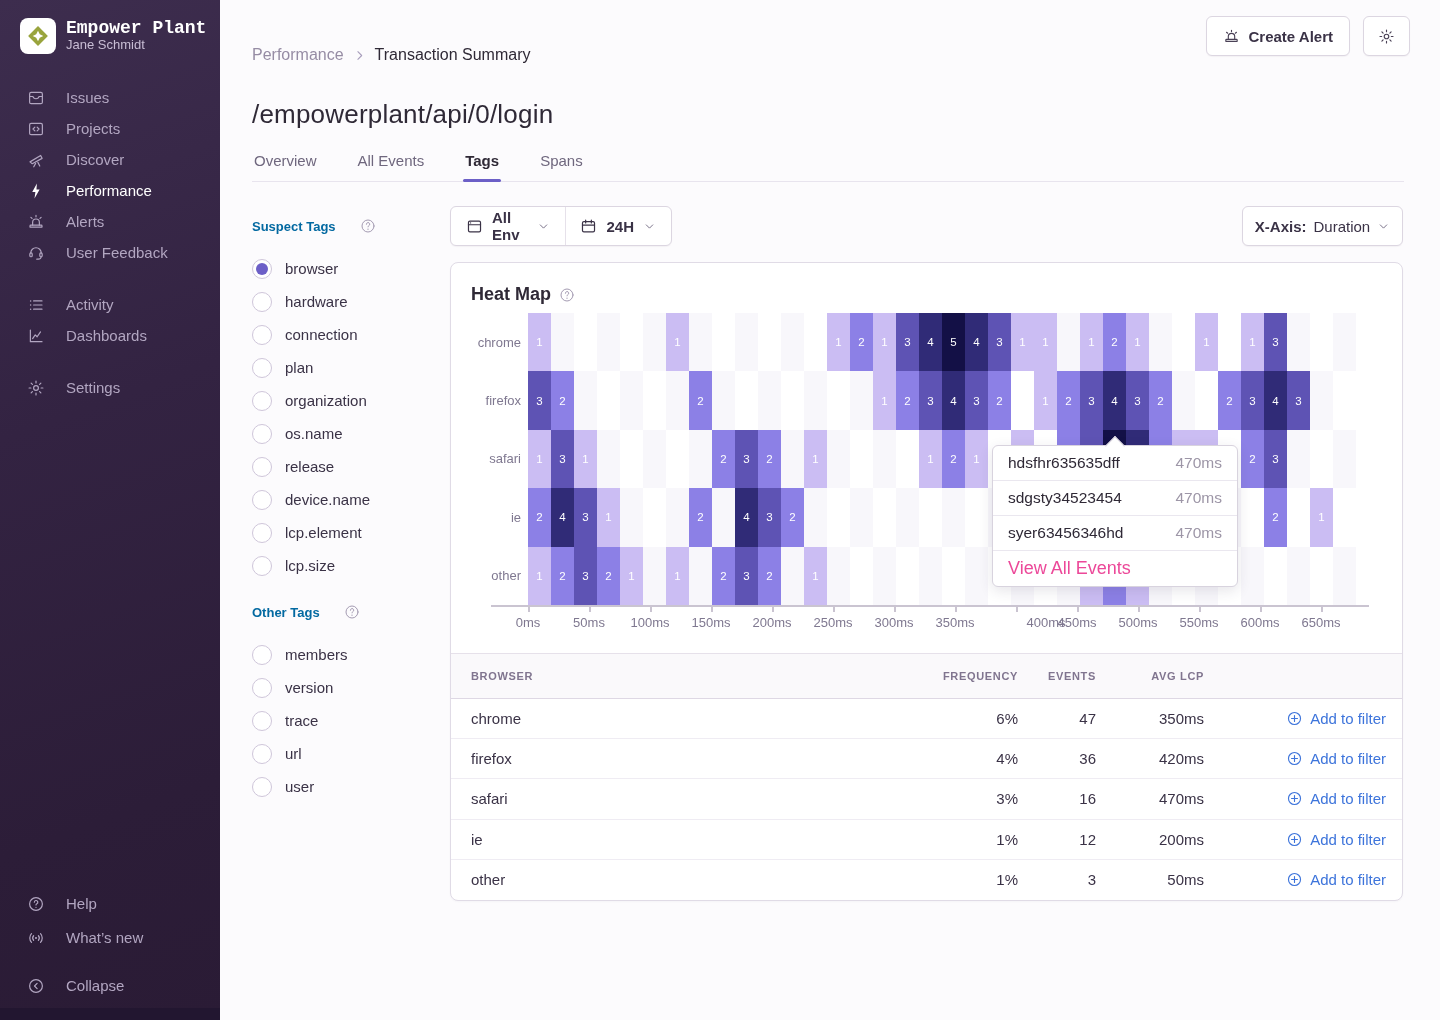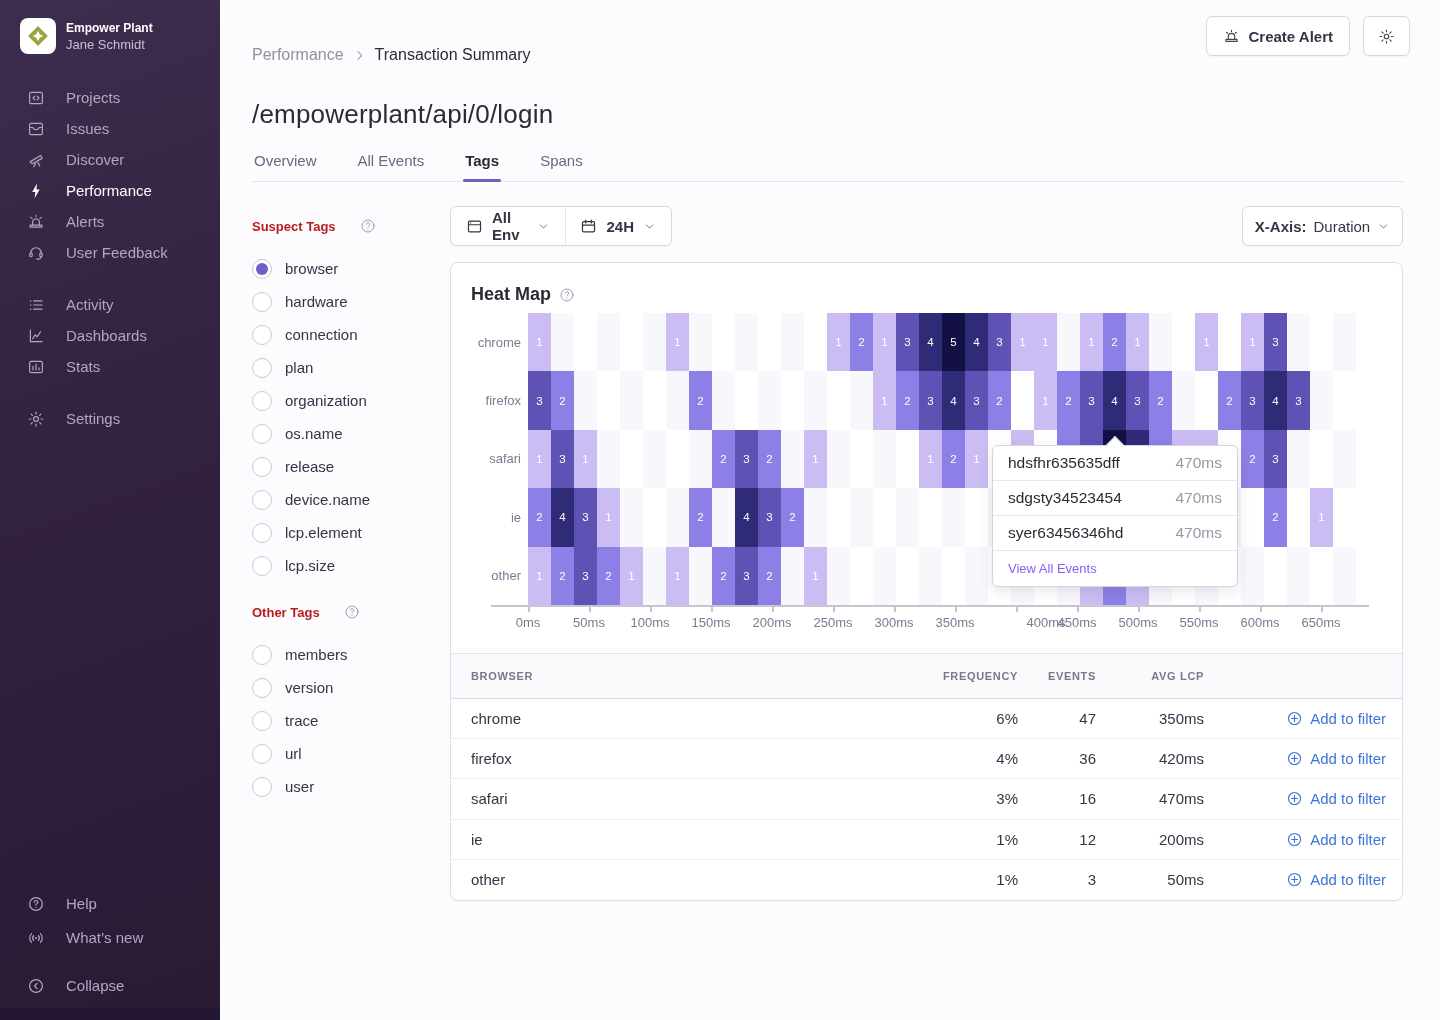--- a/index.html
+++ b/index.html
@@ -8,21 +8,21 @@
   svg { display:block; }
 
   .app { display:flex; width:1440px; height:1020px; }
 
   
   .sidebar { position:relative; width:220px; height:1020px; flex:0 0 220px;
     background:linear-gradient(160deg,#3d2d4e 0%,#332342 40%,#2c1d38 78%,#2a1b35 100%); }
   .sidebar-bottom-strip { position:absolute; left:0; right:0; bottom:0; height:12px; background:#221630; }
   .org { position:absolute; top:18px; left:20px; display:flex; gap:10px; align-items:center; }
   .org-logo { width:36px; height:36px; background:#fff; border-radius:8px; display:flex; align-items:center; justify-content:center; }
-  .org-name { font-size:12px; font-weight:bold; color:#fff; line-height:17px; }
+  .org-name { font-size:18px; font-weight:bold; color:#fff; line-height:17px;font-family:Liberation Mono, monospace; }
   .org-user { font-size:13px; color:#c8bdd4; line-height:16px; }
   .nav { position:absolute; top:82px; left:0; right:0; }
   .nav-gap { height:21px; }
   .nav-item { display:flex; align-items:center; height:31px; padding-left:27px; gap:21px;
     color:#b2a6c1; font-size:15px; cursor:pointer; }
   .nav-item.active { color:#fff; font-weight:500; }
   .nav-icon { width:18px; height:18px; flex:0 0 18px; }
   .nav-icon svg { width:18px; height:18px; stroke:currentColor; fill:none; stroke-width:1.6; stroke-linecap:round; stroke-linejoin:round; }
   .sidebar-footer { position:absolute; left:0; right:0; bottom:16px; }
   .sidebar-footer .nav-item { margin-bottom:3px; }
@@ -46,21 +46,21 @@
   .page-title { position:absolute; left:32px; top:99px; font-size:26px; font-weight:500; color:#2f2936; letter-spacing:.2px; }
 
   .tabs-bar { position:absolute; left:32px; right:36px; top:150px; height:32px; border-bottom:1px solid #e8e4ee; }
   .tabs { display:flex; gap:37px; height:100%; }
   .tab { font-size:15px; color:#6f677e; padding:2px 2px 0 2px; display:flex; align-items:flex-start; cursor:pointer; position:relative; }
   .tab.active { color:#2f2936; font-weight:600; }
   .tab.active::after { content:""; position:absolute; left:0; right:0; bottom:-1px; height:3px; background:#6C5FC7; border-radius:2px; }
 
   
   .tags-col { position:absolute; left:32px; top:218px; width:176px; }
-  .tags-heading { display:flex; align-items:center; gap:24px; font-size:13px; font-weight:bold; color:#b91c1c; margin-bottom:18px; }
+  .tags-heading { display:flex; align-items:center; gap:24px; font-size:13px; font-weight:bold; color:#0369a1; margin-bottom:18px; }
   .qmark { width:16px; height:16px; }
   .qmark svg { width:16px; height:16px; stroke:#a49bb2; fill:none; stroke-width:1.5; stroke-linecap:round; stroke-linejoin:round; }
   .tag-list { margin-bottom:22px; }
   .tag-item { display:flex; align-items:center; gap:13px; height:33px; cursor:pointer; }
   .radio { width:20px; height:20px; border-radius:50%; border:1.5px solid #cfc6da; background:#fff;
     display:flex; align-items:center; justify-content:center; flex:0 0 20px; }
   .radio.checked::after { content:""; width:12px; height:12px; border-radius:50%; background:#6C5FC7; }
   .tag-label { font-size:15px; color:#3a3246; }
 
   
@@ -108,21 +108,21 @@
   
   .hm-tooltip { position:absolute; left:541px; top:182px; width:246px; background:#fff; border:1px solid #d8d3de;
     border-radius:6px; box-shadow:0 4px 14px rgba(50,40,70,.12); z-index:5; }
   .hm-tooltip::before { content:""; position:absolute; top:-7px; left:115px; width:13px; height:13px; background:#fff;
     border-left:1px solid #d8d3de; border-top:1px solid #d8d3de; transform:rotate(45deg); }
   .tt-row { display:flex; justify-content:space-between; align-items:center; padding:7px 15px; height:35px;
     border-bottom:1px solid #eae7ef; font-size:15.5px; cursor:pointer; }
   .tt-id { color:#2f2936; }
   .tt-dur { color:#9d96a7; }
   .tt-footer { padding:7px 15px; height:35px; display:flex; align-items:center; }
-  .tt-link { font-size:13px; color:#8b5cf6; cursor:pointer; }
+  .tt-link { font-size:18px; color:#ec4899; cursor:pointer; }
 
   
   .tbl { position:absolute; left:0; right:0; top:390px; bottom:0; }
   .tbl-row, .tbl-headrow { display:grid; grid-template-columns:1fr 130px 78px 108px 190px; align-items:center;
     padding:0 8px 0 20px; }
   .tbl-headrow { height:46px; background:#faf9fb; border-top:1px solid #e6e1ea; border-bottom:1px solid #ded8e4;
     font-size:11px; font-weight:700; letter-spacing:.06em; color:#80758f; border-radius:0; }
   .tbl-row { height:40.2px; border-bottom:1px solid #efecf3; font-size:15px; }
   .tbl-row:last-child { border-bottom:none; }
   .td-name { color:#3a3246; }
@@ -148,33 +148,33 @@
         <div class="org-name">Empower Plant</div>
         <div class="org-user">Jane Schmidt</div>
       </div>
     </div>
     <nav class="nav">
       <div id="nav-main">
           <div class="nav-item">
             <span class="nav-icon">
               <svg viewBox="0 0 24 24">
                 <rect x="3.5" y="4.5" width="17" height="15" rx="2"></rect>
+                <path d="M3.5 10h4.5c.3 1.8 1.9 3 4 3s3.7-1.2 4-3h4.5"></path>
+              </svg>
+            </span>
+            <span class="nav-label">Issues</span>
+          </div>
+          <div class="nav-item">
+            <span class="nav-icon">
+              <svg viewBox="0 0 24 24">
+                <rect x="3.5" y="4.5" width="17" height="15" rx="2"></rect>
                 <path d="M10.5 9.5 8 12l2.5 2.5M13.5 9.5 16 12l-2.5 2.5"></path>
               </svg>
             </span>
             <span class="nav-label">Projects</span>
-          </div>
-          <div class="nav-item">
-            <span class="nav-icon">
-              <svg viewBox="0 0 24 24">
-                <rect x="3.5" y="4.5" width="17" height="15" rx="2"></rect>
-                <path d="M3.5 10h4.5c.3 1.8 1.9 3 4 3s3.7-1.2 4-3h4.5"></path>
-              </svg>
-            </span>
-            <span class="nav-label">Issues</span>
           </div>
           <div class="nav-item">
             <span class="nav-icon">
               <svg viewBox="0 0 24 24">
                 <path d="M4 14.5 18.2 6l1.9 3.8L7 17z"></path>
                 <path d="M11.5 16.5 9 21m5.5-5.8L17 20"></path>
               </svg>
             </span>
             <span class="nav-label">Discover</span>
           </div>
@@ -222,29 +222,20 @@
             <span class="nav-label">Activity</span>
           </div>
           <div class="nav-item">
             <span class="nav-icon">
               <svg viewBox="0 0 24 24">
                 <path d="M4.5 4v15.5H20"></path>
                 <path d="M7.5 15.5 11 10.5l2.5 2.5 4.5-6.5"></path>
               </svg>
             </span>
             <span class="nav-label">Dashboards</span>
-          </div>
-          <div class="nav-item">
-            <span class="nav-icon">
-              <svg viewBox="0 0 24 24">
-                <rect x="3.5" y="4.5" width="17" height="15" rx="2"></rect>
-                <path d="M8 16v-5M12 16V8.5M16 16v-3"></path>
-              </svg>
-            </span>
-            <span class="nav-label">Stats</span>
           </div>
         </div>
       <div class="nav-gap"></div>
       <div id="nav-settings">
           <div class="nav-item">
             <span class="nav-icon">
               <svg viewBox="0 0 24 24">
                 <circle cx="12" cy="12" r="3.2"></circle>
                 <path d="M12 2.8v2.4M12 18.8v2.4M2.8 12h2.4M18.8 12h2.4M5.5 5.5l1.7 1.7M16.8 16.8l1.7 1.7M18.5 5.5l-1.7 1.7M7.2 16.8l-1.7 1.7"></path>
               </svg>

